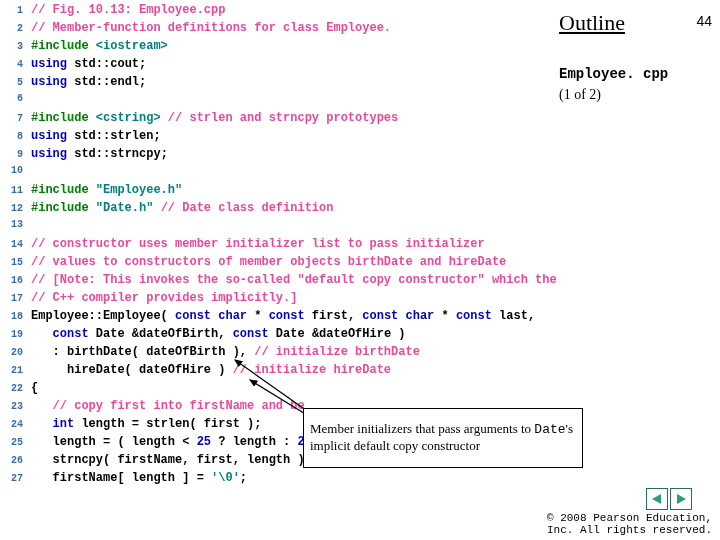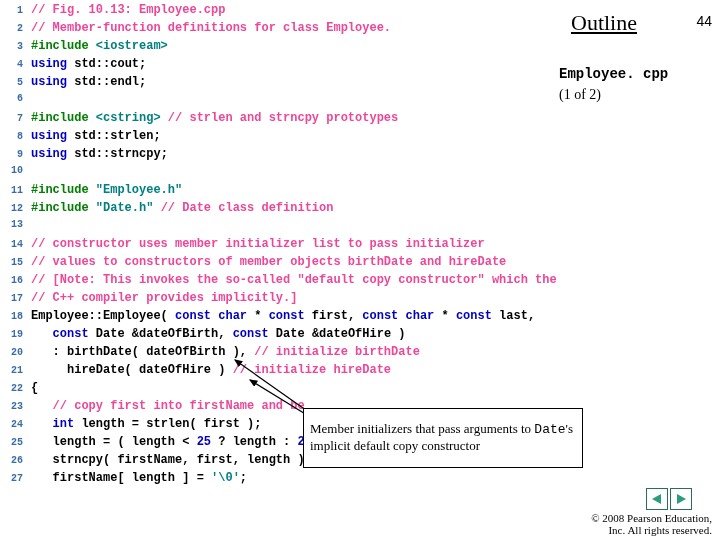--- a/index.html
+++ b/index.html
@@ -5,28 +5,28 @@
   * { margin: 0; padding: 0; box-sizing: border-box; }
   body { width: 720px; height: 540px; background: #fff; font-family: Arial, sans-serif; position: relative; overflow: hidden; }
   .code-area { position: absolute; top: 3px; left: 3px; width: 575px; }
   .code-line { display: flex; align-items: baseline; height: 18px; font-family: "Courier New", monospace; font-size: 12px; font-weight: bold; white-space: pre; }
   .line-num { width: 20px; text-align: right; color: #3a6da8; font-size: 10px; margin-right: 8px; flex-shrink: 0; }
   .tok-comment { color: #ec4899; }
   .tok-preproc { color: #008000; }
   .tok-keyword { color: #0000c0; }
   .tok-string { color: #008080; }
   .tok-default { color: #000; }
-  .outline { position: absolute; top: 10px; left: 571px; font-family: "Times New Roman", serif; font-size: 22px; text-decoration: underline; color: #000; }
+  .outline { position: absolute; top: 10px; left: 559px; font-family: "Times New Roman", serif; font-size: 22px; text-decoration: underline; color: #000; }
   .slide-num { position: absolute; top: 13px; right: 8px; font-family: Liberation Sans, sans-serif; font-size: 14px; color: #000; }
   .subtitle { position: absolute; top: 66px; left: 559px; font-family: "Courier New", monospace; font-size: 14px; font-weight: bold; color: #000; }
   .pagepart { position: absolute; top: 87px; left: 559px; font-family: "Times New Roman", serif; font-size: 14px; color: #000; }
   .callout { position: absolute; top: 408px; left: 303px; width: 280px; border: 1px solid #000; background: #fff; padding: 12px 6px; font-family: "Times New Roman", serif; font-size: 13px; line-height: 1.25; }
   .callout .datecls { font-family: "Courier New", monospace; }
   .arrow-svg { position: absolute; top: 350px; left: 225px; width: 120px; height: 80px; pointer-events: none; }
-  .copyright { position: absolute; bottom: 4px; right: 8px; font-family: Liberation Serif, serif; font-size: 11px; text-align: right; color: #000; }
+  .copyright { position: absolute; bottom: 4px; right: 8px; font-family: Liberation Mono, monospace; font-size: 11px; text-align: right; color: #000; }
   .nav { position: absolute; bottom: 30px; right: 28px; display: flex; gap: 2px; }
   .nav-btn { width: 22px; height: 22px; border: 1px solid #2a6e56; background: #fff; display: flex; align-items: center; justify-content: center; cursor: pointer; }
   .nav-btn svg { display: block; }
 </style>
 </head>
 <body>
 
 <div class="code-area" id="code-block">
     <div class="code-line"><span class="line-num">1</span><span class="tok-comment">// Fig. 10.13: Employee.cpp</span></div>
     <div class="code-line"><span class="line-num">2</span><span class="tok-comment">// Member-function definitions for class Employee.</span></div>

